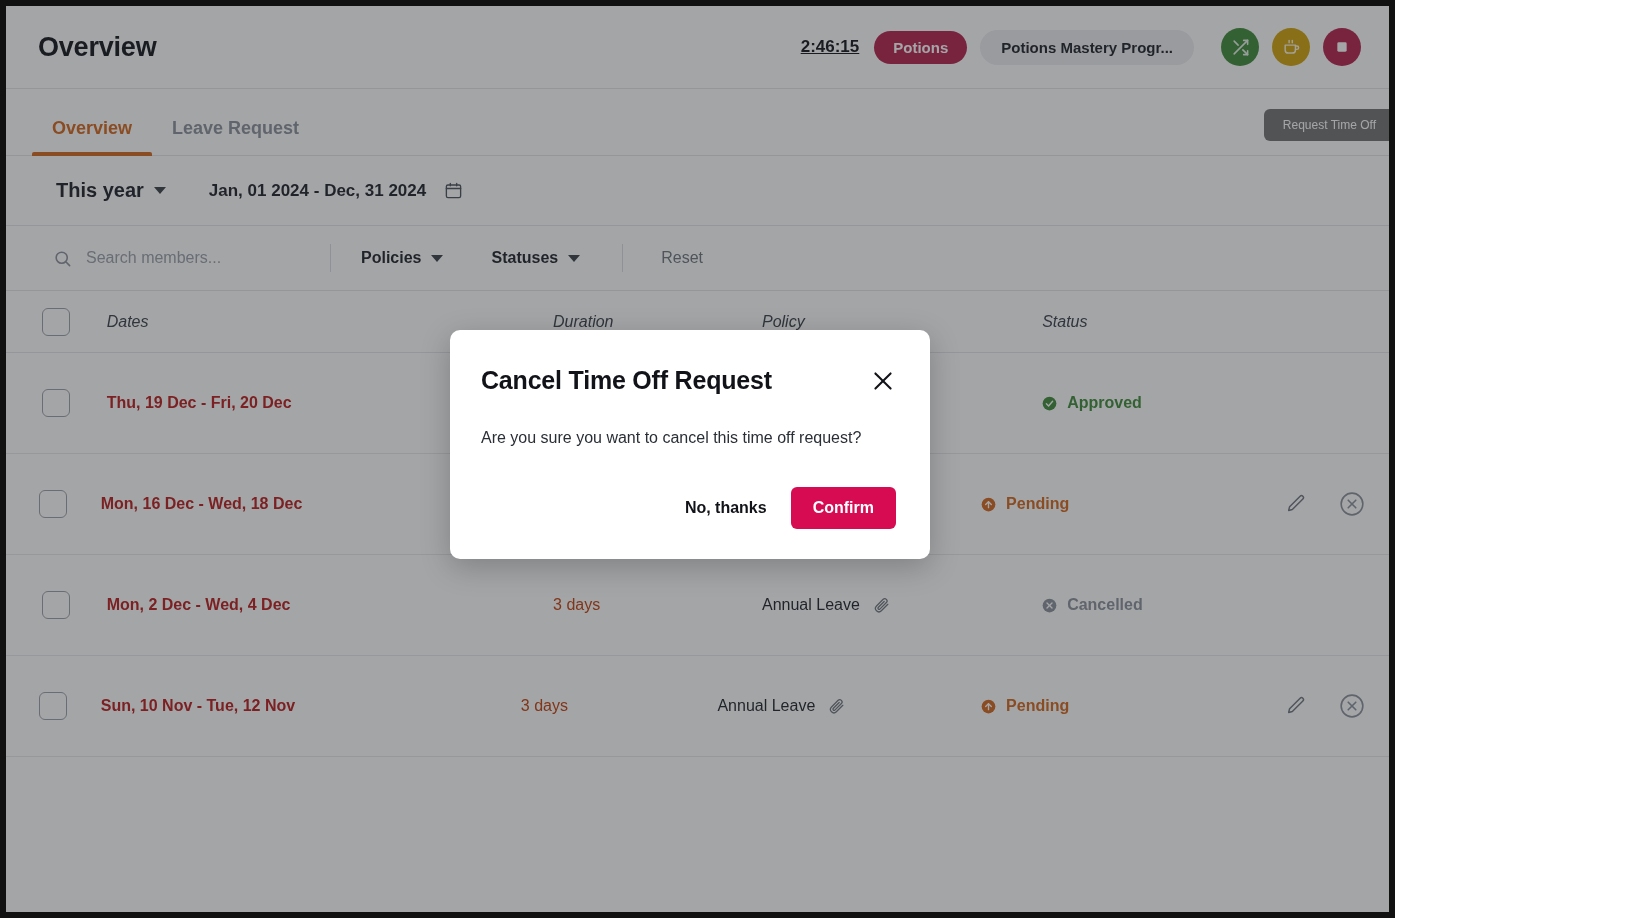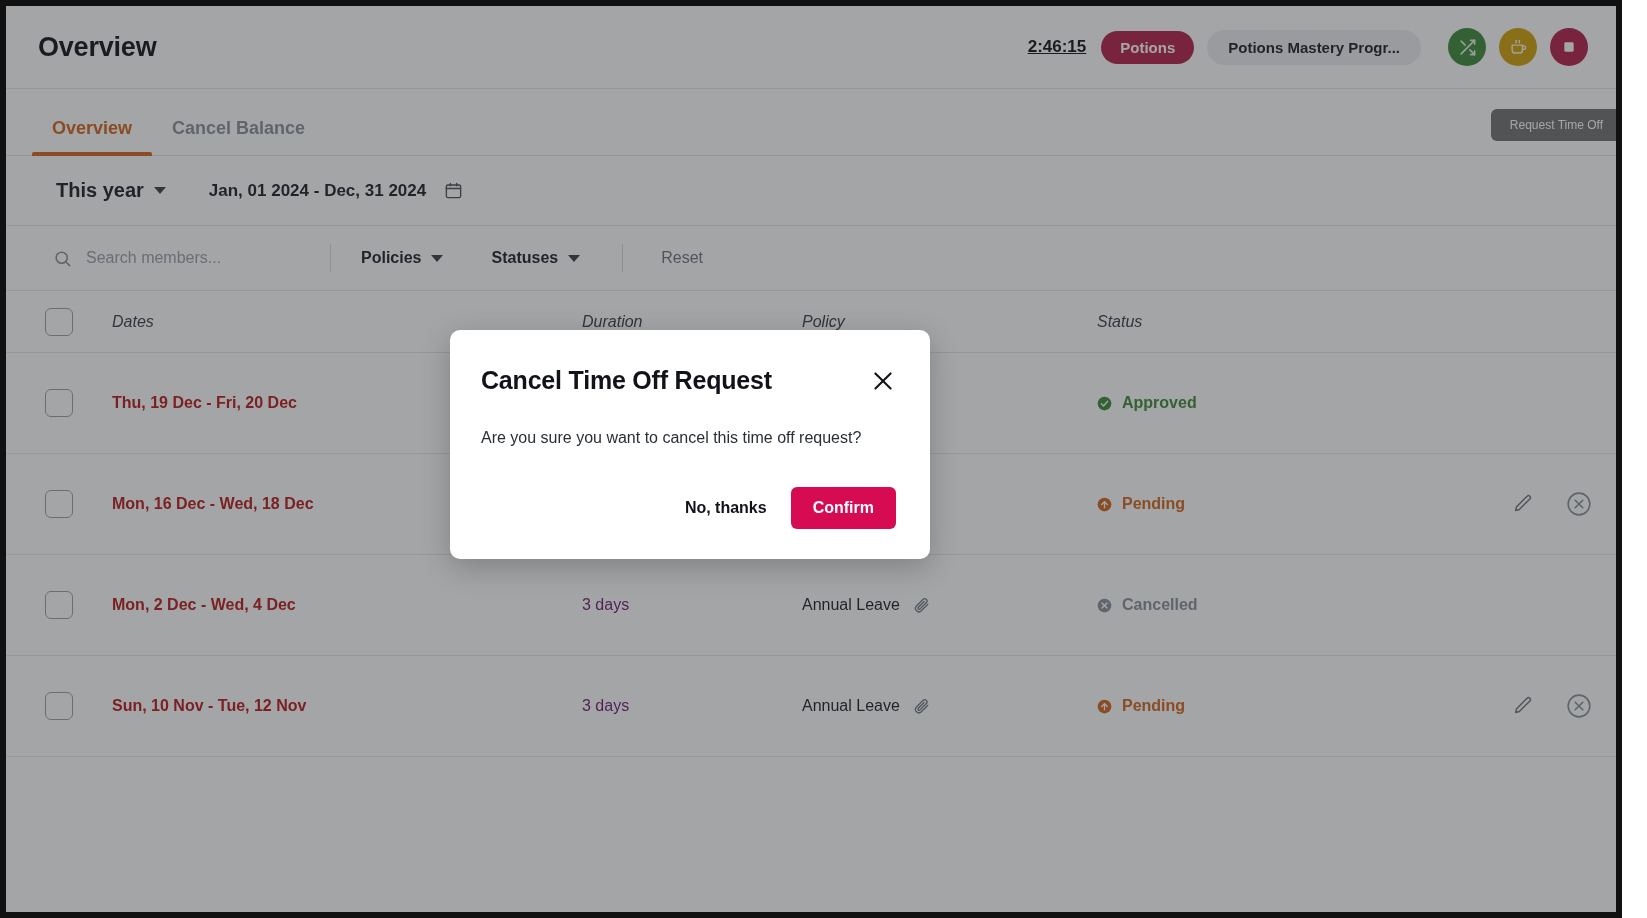--- a/index.html
+++ b/index.html
@@ -6,21 +6,21 @@
   html, body {
     width: 1647px; height: 918px;
     font-family: "Liberation Sans", sans-serif;
     background: #ffffff;
     overflow: hidden;
   }
 
   
   #app {
     position: relative;
-    width: 1622px; height: 918px;
+    width: 1395px; height: 918px;
     background: #ffffff;
     border: 6px solid #111111;
     overflow: hidden;
   }
 
   
   #page {
     position: absolute;
     inset: 0;
     background: #ffffff;
@@ -206,21 +206,21 @@
     font-style: italic;
   }
   .trow {
     display: flex;
     align-items: center;
     height: 101px;
     border-bottom: 1px solid #e7e9ec;
   }
   .c-check { width: 106px; display: flex; justify-content: center; }
   .c-dates { width: 470px; font-size: 16px; font-weight: 700; color: #b91c1c; }
-  .c-dur   { width: 220px; font-size: 16px; color: #701a75; }
+  .c-dur   { width: 220px; font-size: 16px; color: #c2410c; }
   .c-policy{ width: 295px; font-size: 16px; color: #1c2026; display: flex; align-items: center; gap: 12px;}
   .c-status{ width: 340px; font-size: 16px; font-weight: 600; display: flex; align-items: center; gap: 10px;}
   .c-act   { flex: 1; display: flex; align-items: center; justify-content: flex-end; gap: 32px; padding-right: 24px; }
 
   .thead .c-dates, .thead .c-dur, .thead .c-policy, .thead .c-status {
     font-weight: 400; color: #3a4049;
   }
   .checkbox {
     width: 28px; height: 28px;
     border: 1.5px solid #9aa0a8;
@@ -337,21 +337,21 @@
             <svg width="16" height="16" viewBox="0 0 24 24">
                 <rect x="5" y="5" width="14" height="14" rx="2" fill="#ffffff"></rect>
               </svg>
           </span>
         </div>
       </div>
     </div>
 
     <div class="tabs-row">
       <div class="tab active">Overview</div>
-      <div class="tab">Cancel Balance</div>
+      <div class="tab">Leave Request</div>
       <button class="request-btn">Request Time Off</button>
     </div>
 
     <div class="daterow">
       <div class="dropdown-plain">
         <span>This year</span>
         <span class="caret"></span>
       </div>
       <div class="daterange">
         <span>Jan, 01 2024 - Dec, 31 2024</span>

